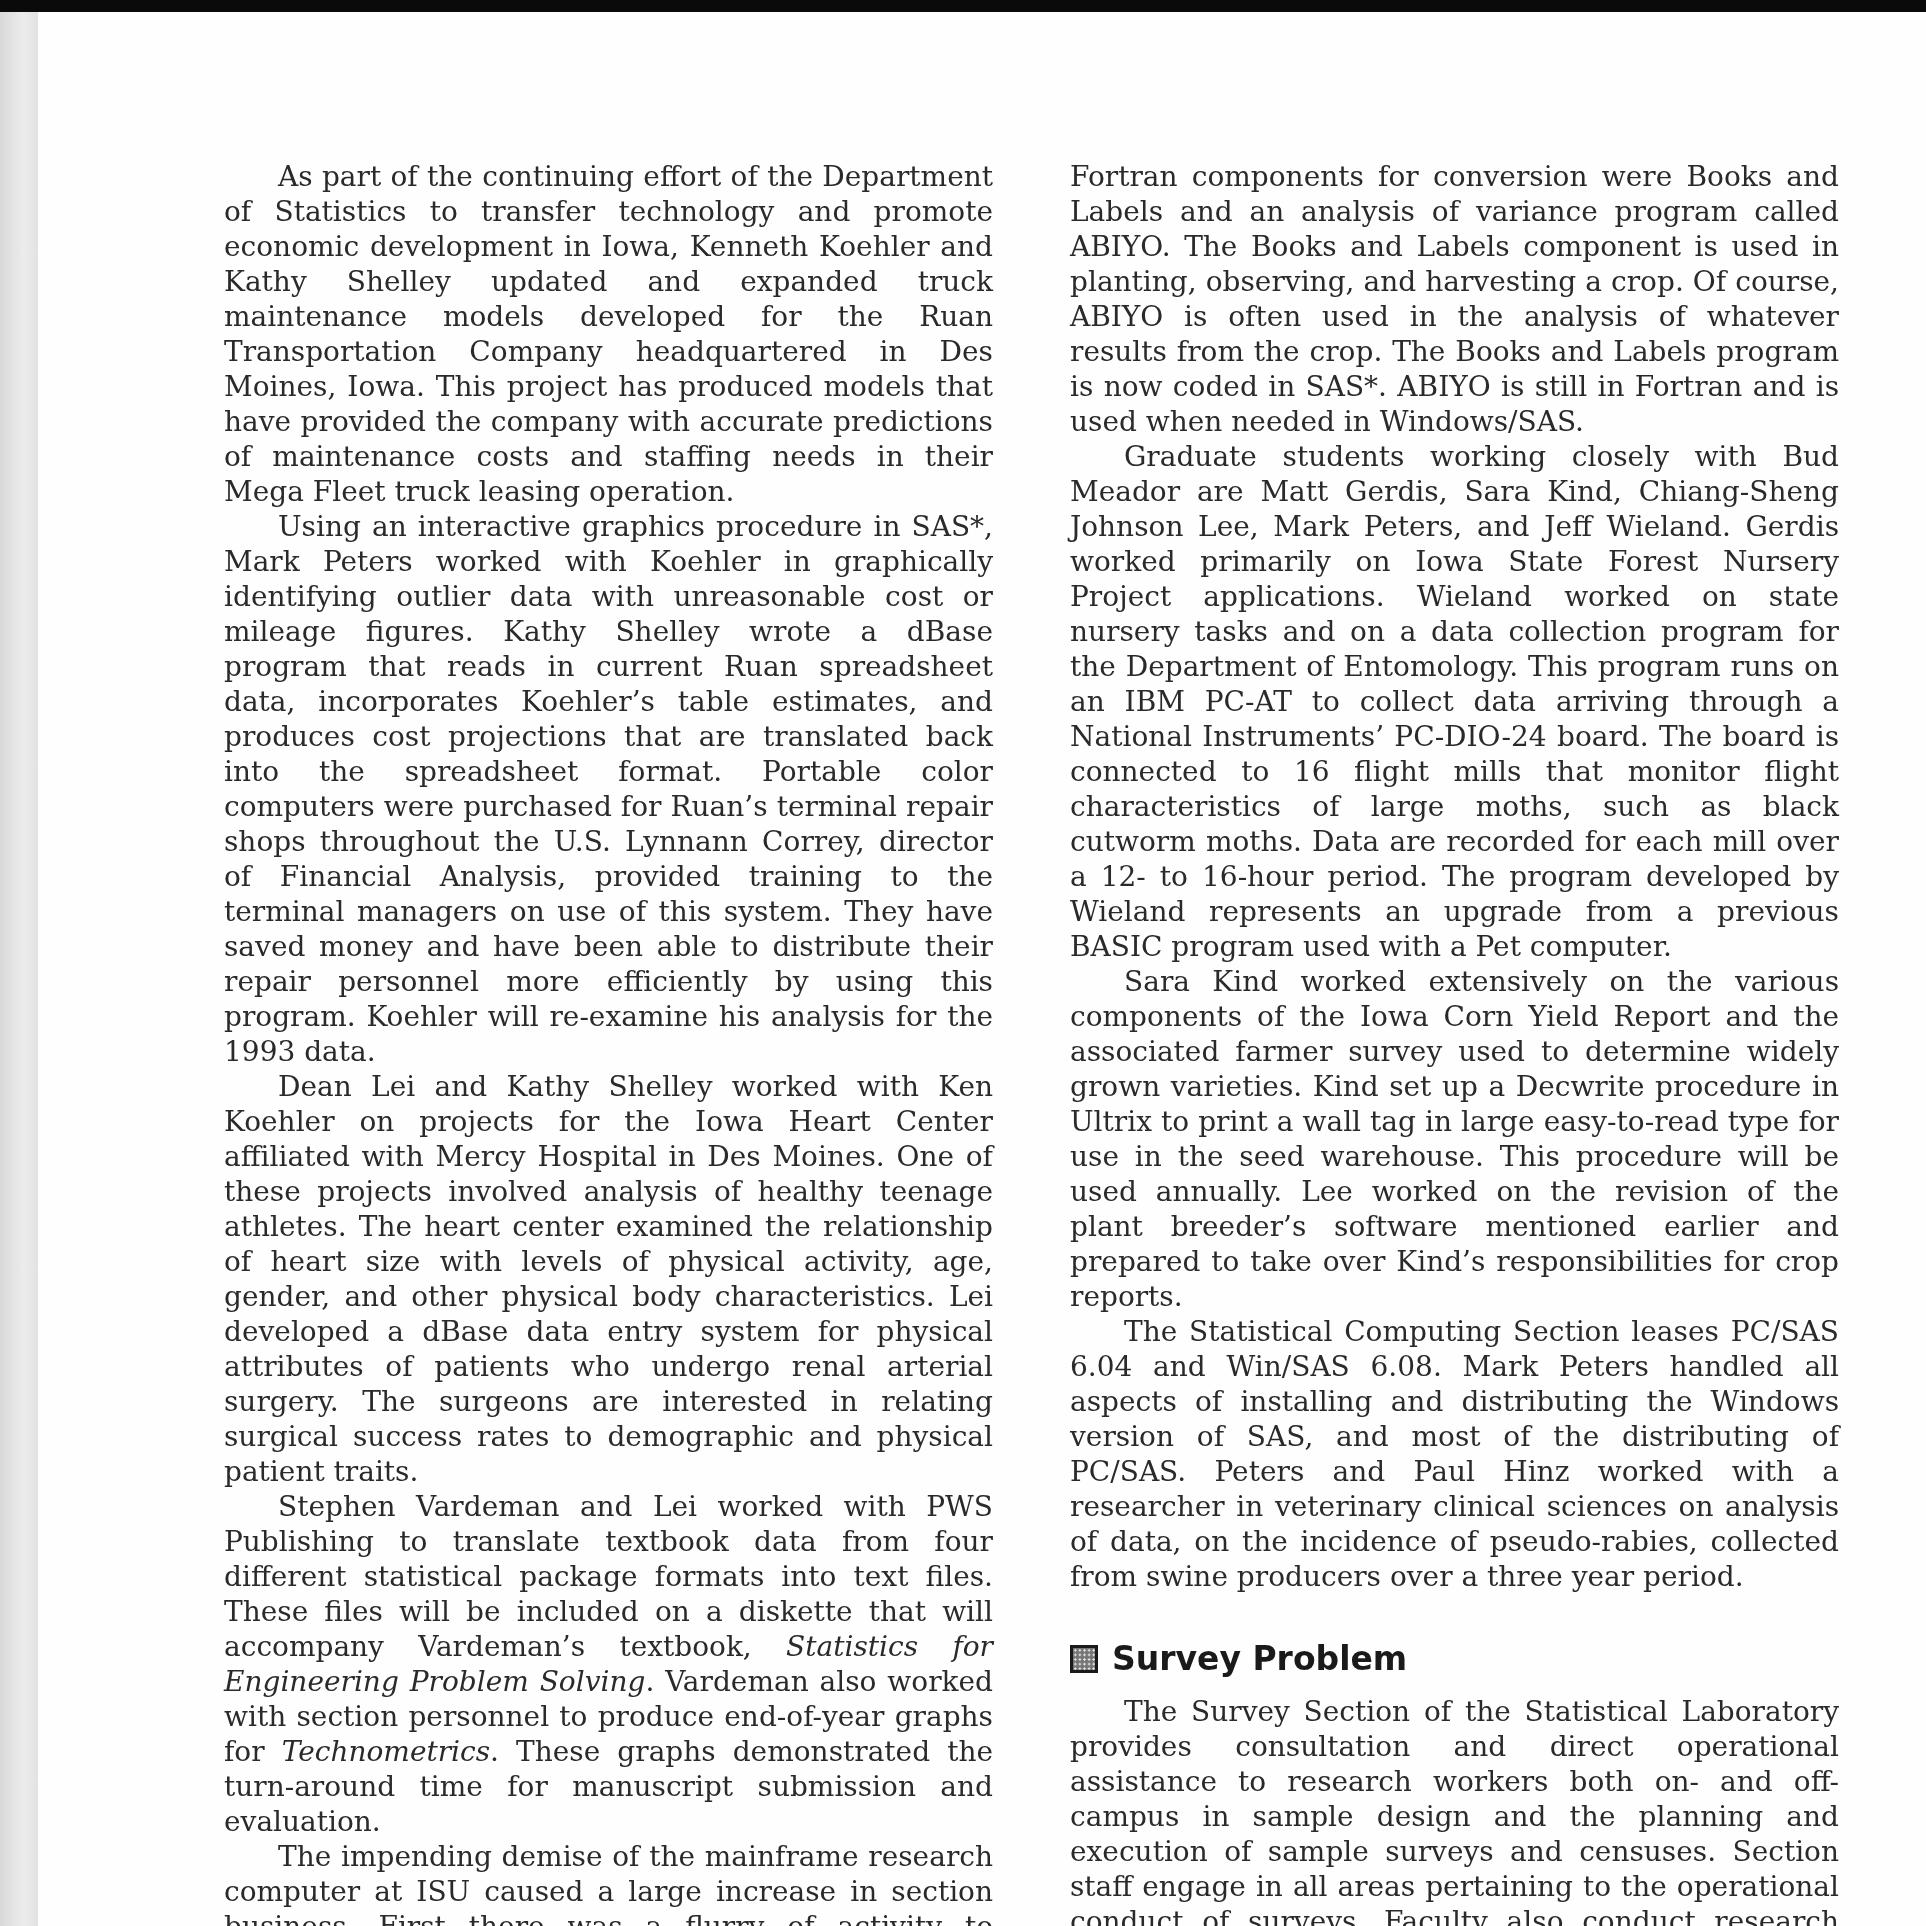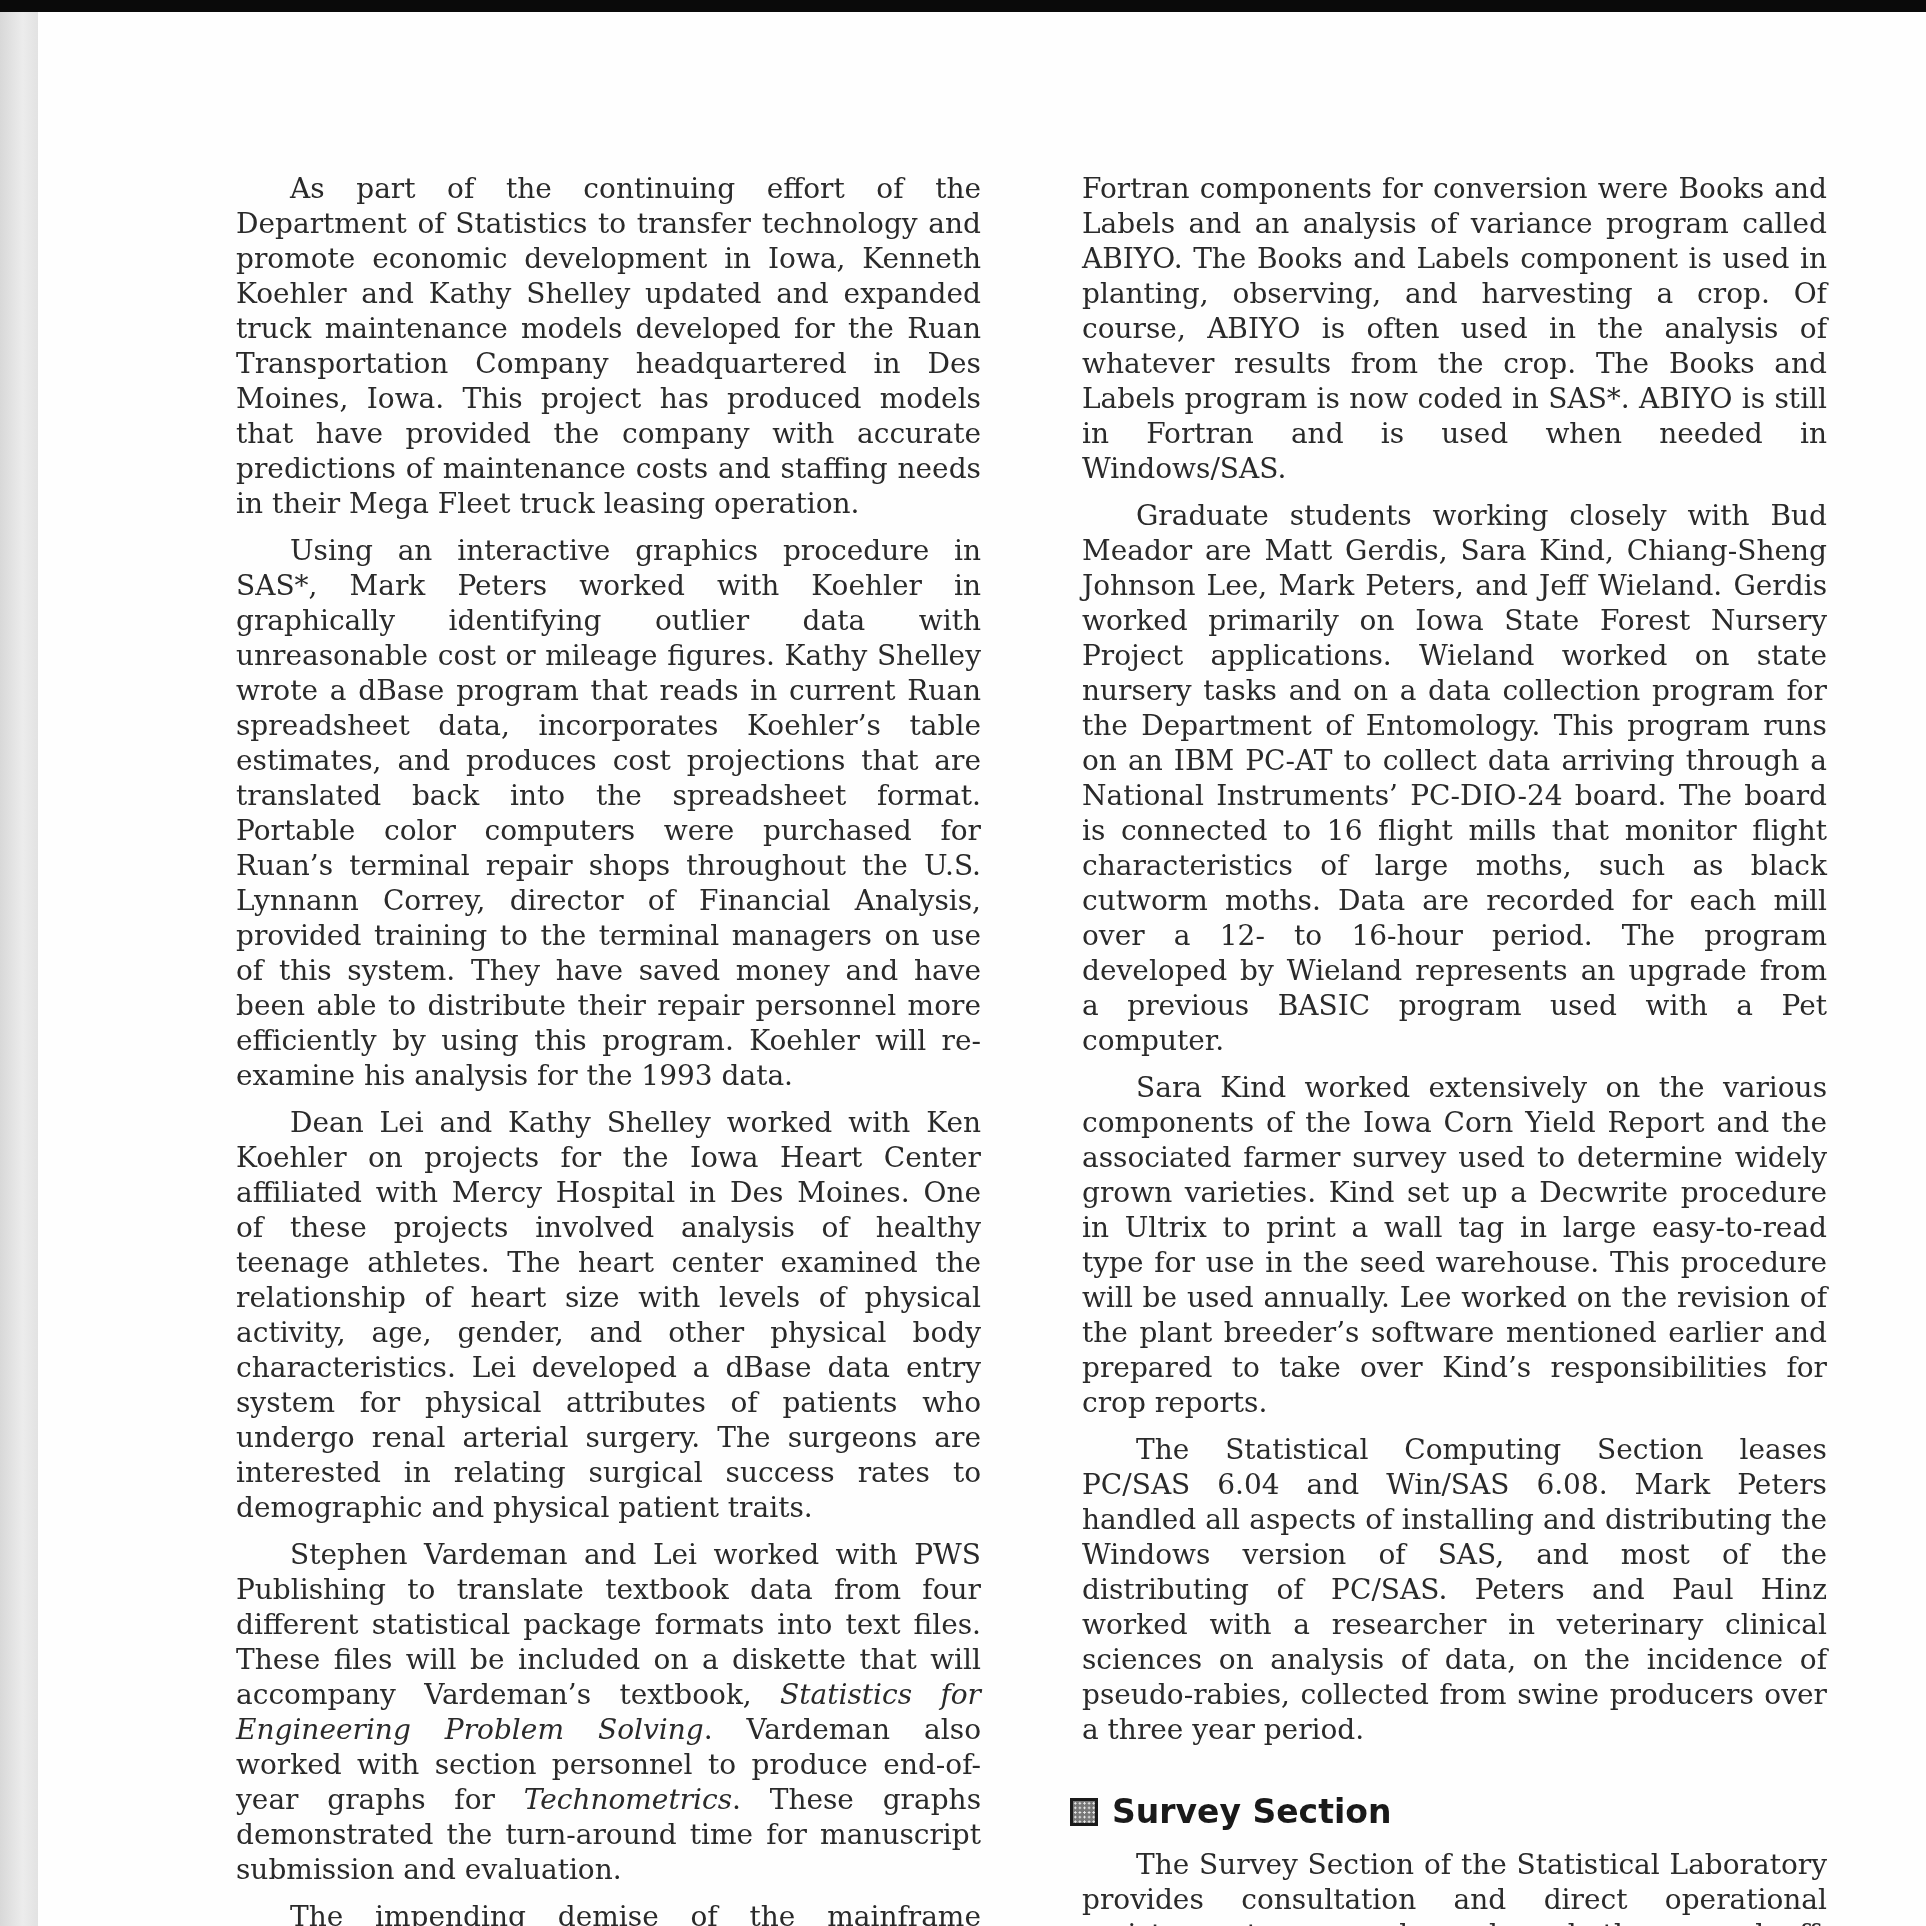--- a/index.html
+++ b/index.html
@@ -21,21 +21,21 @@
     position: absolute; left: 38px; top: 12.3px; width: 1927px; height: 2530px;
     background: #fefefe;
   }
   .column {
     position: absolute; top: 147px; width: 769px;
     font-size: 28px; line-height: 35px; text-align: justify;
     hyphens: none;
   }
   .col-left { left: 186px; }
   .col-right { left: 1032px; top: 147px; }
-  .column p { margin: 12px; text-indent: 0; }
+  .column p { margin: 0; text-indent: 0; }
   .column p.indent { text-indent: 54px; }
   .section-heading {
     display: flex; align-items: center; gap: 14px;
     margin: 45px 0 15.4px 0;
     font-family: "DejaVu Sans", "Liberation Sans", sans-serif;
     font-weight: bold; font-size: 33px; line-height: 39px; color: #1a1a1a;
     text-indent: 0;
   }
   .heading-box {
     width: 28px; height: 28px; flex: 0 0 28px;
@@ -66,21 +66,21 @@
   </div>
 
   <div class="column col-right">
     <p>Fortran components for conversion were Books and Labels and an analysis of variance program called ABIYO.  The Books and Labels component is used in planting, observing, and harvesting a crop.  Of course, ABIYO is often used in the analysis of whatever results from the crop.  The Books and Labels program is now coded in SAS*.  ABIYO is still in Fortran and is used when needed in Windows/SAS.</p>
     <p class="indent">Graduate students working closely with Bud Meador are Matt Gerdis, Sara Kind, Chiang-Sheng Johnson Lee, Mark Peters, and Jeff Wieland.  Gerdis worked primarily on Iowa State Forest Nursery Project applications.  Wieland worked on state nursery tasks and on a data collection program for the Department of Entomology.  This program runs on an IBM PC-AT to collect data arriving through a National Instruments’ PC-DIO-24 board.  The board is connected to 16 flight mills that monitor flight characteristics of large moths, such as black cutworm moths.  Data are recorded for each mill over a 12- to 16-hour period.  The program developed by Wieland represents an upgrade from a previous BASIC program used with a Pet computer.</p>
     <p class="indent">Sara Kind worked extensively on the various components of the Iowa Corn Yield Report and the associated farmer survey used to determine widely grown varieties.  Kind set up a Decwrite procedure in Ultrix to print a wall tag in large easy-to-read type for use in the seed warehouse.  This procedure will be used annually.  Lee worked on the revision of the plant breeder’s software mentioned earlier and prepared to take over Kind’s responsibilities for crop reports.</p>
     <p class="indent">The Statistical Computing Section leases PC/SAS 6.04 and Win/SAS 6.08.  Mark Peters handled all aspects of installing and distributing the Windows version of SAS, and most of the distributing of PC/SAS.  Peters and Paul Hinz worked with a researcher in veterinary clinical sciences on analysis of data, on the incidence of pseudo-rabies, collected from swine producers over a three year period.</p>
 
     <div class="section-heading">
       <span class="heading-box"></span>
-      <span>Survey Section</span>
+      <span>Survey Problem</span>
     </div>
 
     <p class="indent">The Survey Section of the Statistical Laboratory provides consultation and direct operational assistance to research workers both on- and off-campus in sample design and the planning and execution of sample surveys and censuses.  Section staff engage in all areas pertaining to the operational conduct of surveys.  Faculty also conduct research and teach courses in the areas of sampling, survey design, and statistical methods.  Sarah Nusser serves as administrative director of the section.</p>
 
   </div>
 
 </div>
 
 
 </body></html>

